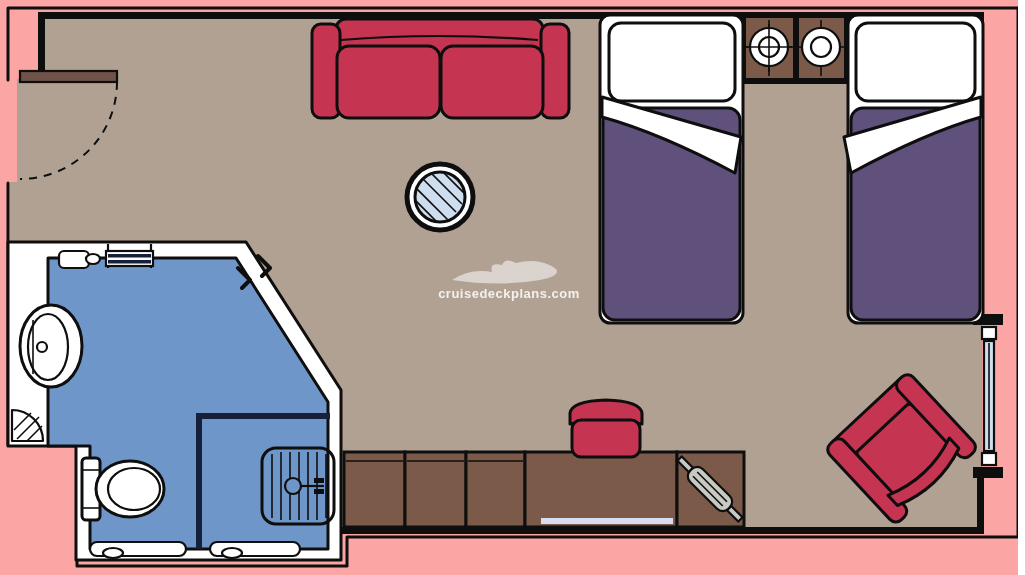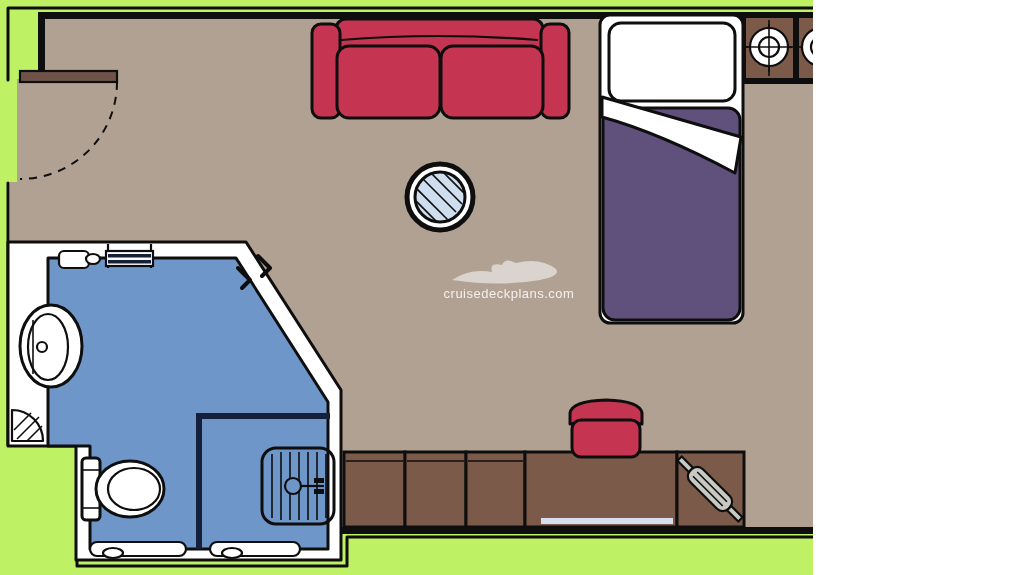--- a/index.html
+++ b/index.html
@@ -1,17 +1,17 @@
 <!DOCTYPE html>
 <html style="--floor: #b0a192; --bath: #6e96c9; --line: #0e0e0e; --red: #c53450; --purple: #5f517c; --brown: #7b5a49; --door: #6f5348; --glass: #cfdeef; --navy: #16203a; --metal: #c9c9c3; --strip: #d8def0;"><head>
 <meta charset="utf-8">
 <style>
   html,body{margin:0;padding:0;background:#ffffff;}
-  .plan{position:relative;width:813px;height:575px;background:#bef264;overflow:hidden;
-        font-family:"Liberation Sans", sans-serif;}
+  .plan{position:relative;width:1018px;height:575px;background:#fca5a5;overflow:hidden;
+        font-family:"Liberation Sans", sans-serif;font-weight:bold;}
   svg{position:absolute;left:0;top:0;}
   
   .f-floor{fill:var(--floor)}
   .f-bath{fill:var(--bath)}
   .f-white{fill:#ffffff}
   .f-red{fill:var(--red)}
   .f-purple{fill:var(--purple)}
   .f-brown{fill:var(--brown)}
   .f-door{fill:var(--door)}
   .f-glass{fill:var(--glass)}

